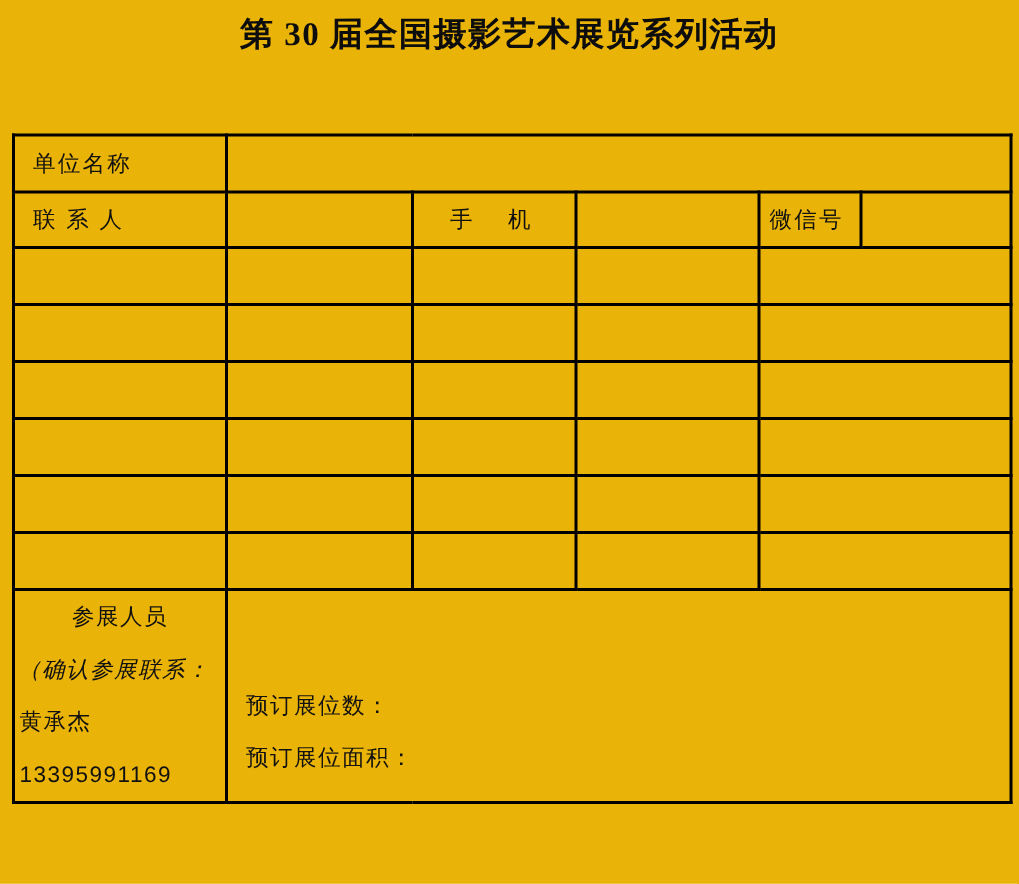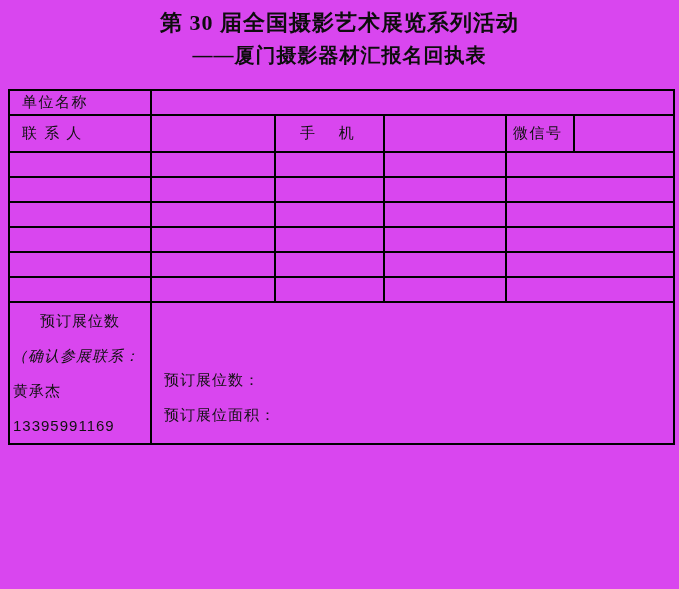--- a/index.html
+++ b/index.html
@@ -1,21 +1,21 @@
 <!DOCTYPE html>
 <html><head>
 <meta charset="utf-8">
 <style>
   * { margin: 0; padding: 0; box-sizing: border-box; }
   body { background: #ffffff; font-family: "Liberation Sans", sans-serif; }
   .page {
     position: relative;
     width: 679px;
     height: 589px;
-    background: #d946ef;
+    background: #eab308;
     color: #0d0d0d;
     overflow: hidden;
   }
   .title-block { padding-top: 6px; text-align: center; }
   .title1 {
     font-family: "Liberation Serif", serif;
     font-weight: bold;
     font-size: 22px;
     line-height: 34px;
     letter-spacing: 1px;
@@ -37,21 +37,21 @@
     border-collapse: collapse;
     table-layout: fixed;
   }
   table.form-table td {
     border: 2px solid #000000;
     vertical-align: middle;
     font-size: 15px;
     color: #111111;
     overflow: hidden;
   }
-  tr.h35 { height: 25px; }
+  tr.h35 { height: 38px; }
   tr.h37 { height: 37px; margin-top: 45px; }
   tr.hfoot { height: 140px; }
   td.lbl { padding-left: 12px; letter-spacing: 1.5px; white-space: nowrap; }
   td.pl10 { padding-left: 24px; }
   td.pl6 { padding-left: 6px; }
   td.ctr { padding-left: 0; text-align: center; }
   td.footL { vertical-align: top; padding: 0; }
   td.footL div { line-height: 35px; letter-spacing: 1px; white-space: nowrap; }
   .fl1 { text-align: center; }
   .fl2 { padding-left: 2px; font-style: italic; }
@@ -59,21 +59,20 @@
   td.footR { vertical-align: top; padding-top: 47px; }
   td.footR div { line-height: 35px; padding-left: 12px; letter-spacing: 1px; }
 </style>
 </head>
 <body>
 
 <div class="page">
 
   <div class="title-block">
     <div class="title1">第 30 届全国摄影艺术展览系列活动</div>
-    <div class="title2">——厦门摄影器材汇报名回执表</div>
   </div>
 
   <table class="form-table">
     <colgroup>
       <col style="width:142px">
       <col style="width:124px">
       <col style="width:109px">
       <col style="width:122px">
       <col style="width:68px">
       <col style="width:100px">
@@ -133,21 +132,21 @@
       <tr class="h35">
         <td></td>
         <td></td>
         <td></td>
         <td></td>
         <td colspan="2"></td>
       </tr>
 
       <tr class="hfoot">
         <td class="footL">
-          <div class="fl1">预订展位数</div>
+          <div class="fl1">参展人员</div>
           <div class="fl2">（确认参展联系：</div>
           <div class="fl3">黄承杰</div>
           <div class="fl3">13395991169</div>
         </td>
         <td class="footR" colspan="5">
           <div>预订展位数：</div>
           <div>预订展位面积：</div>
         </td>
       </tr>
     </tbody>

